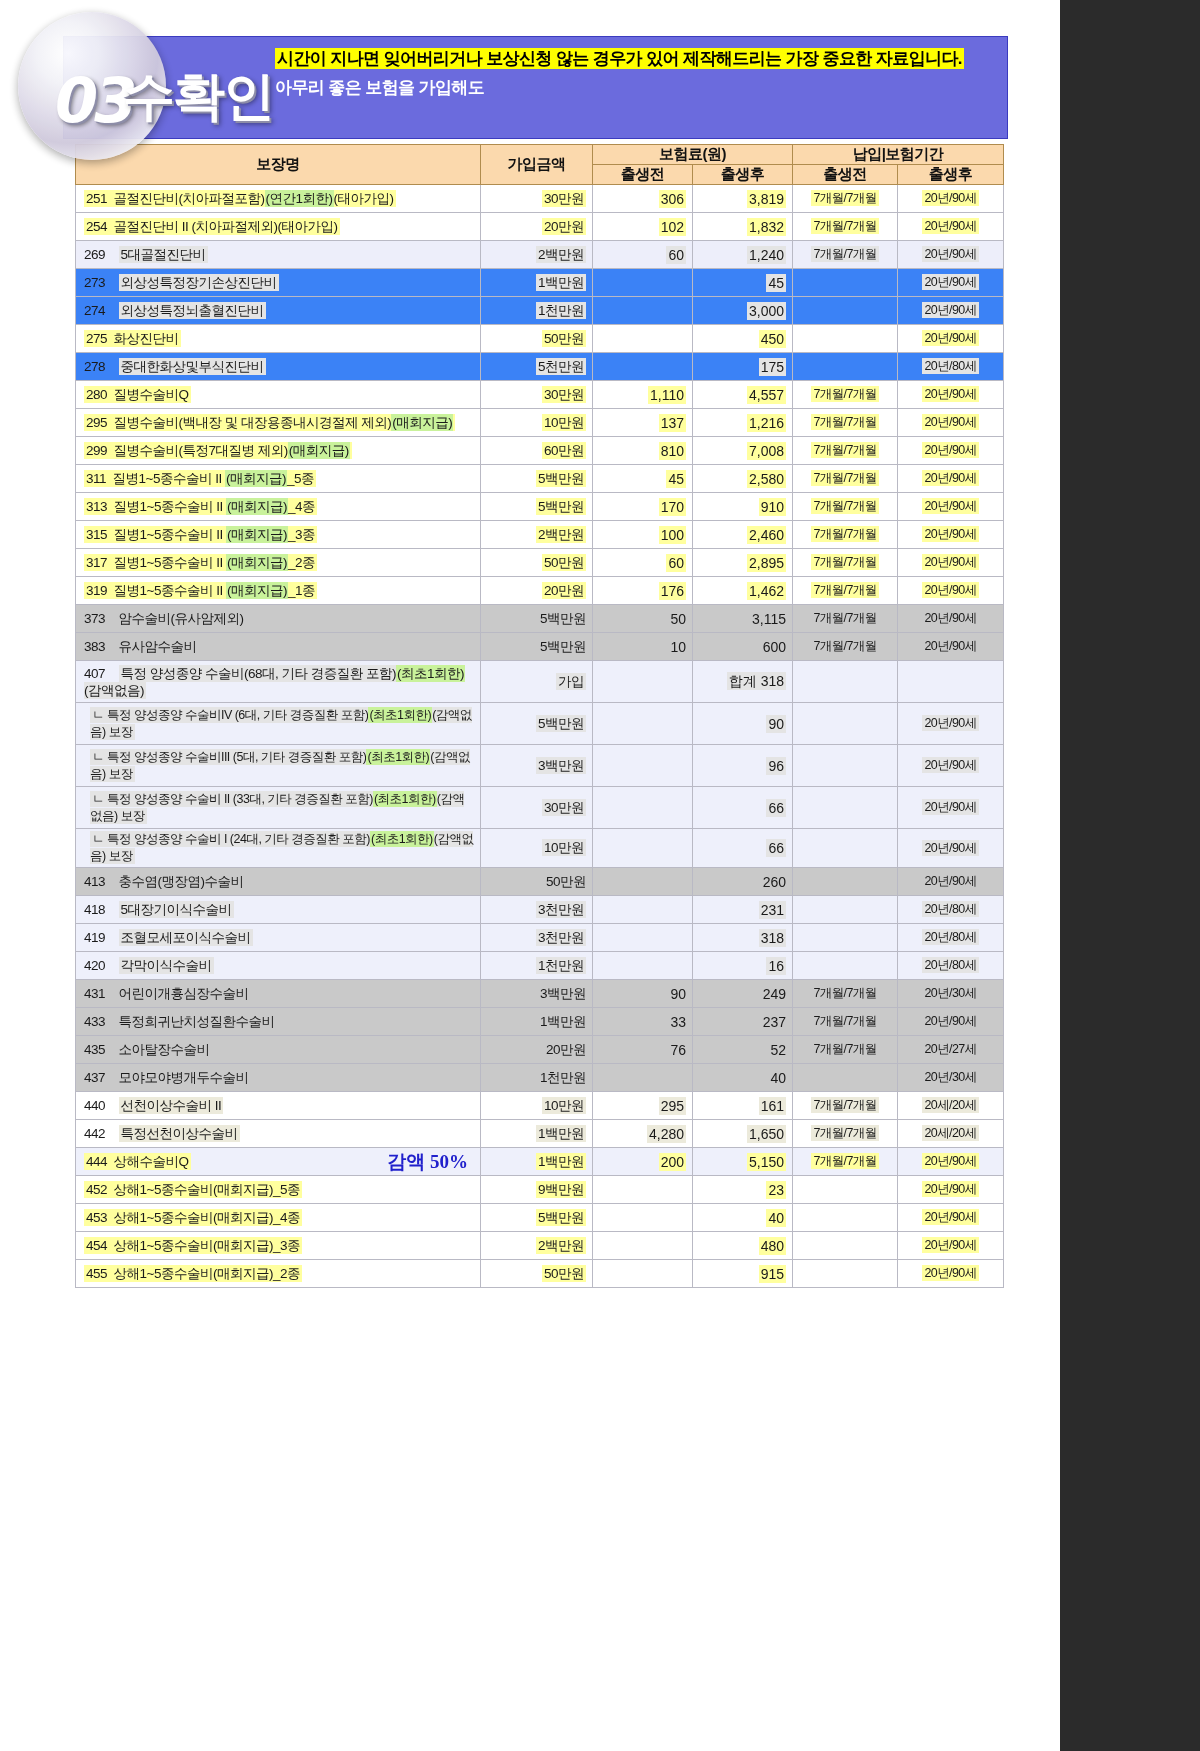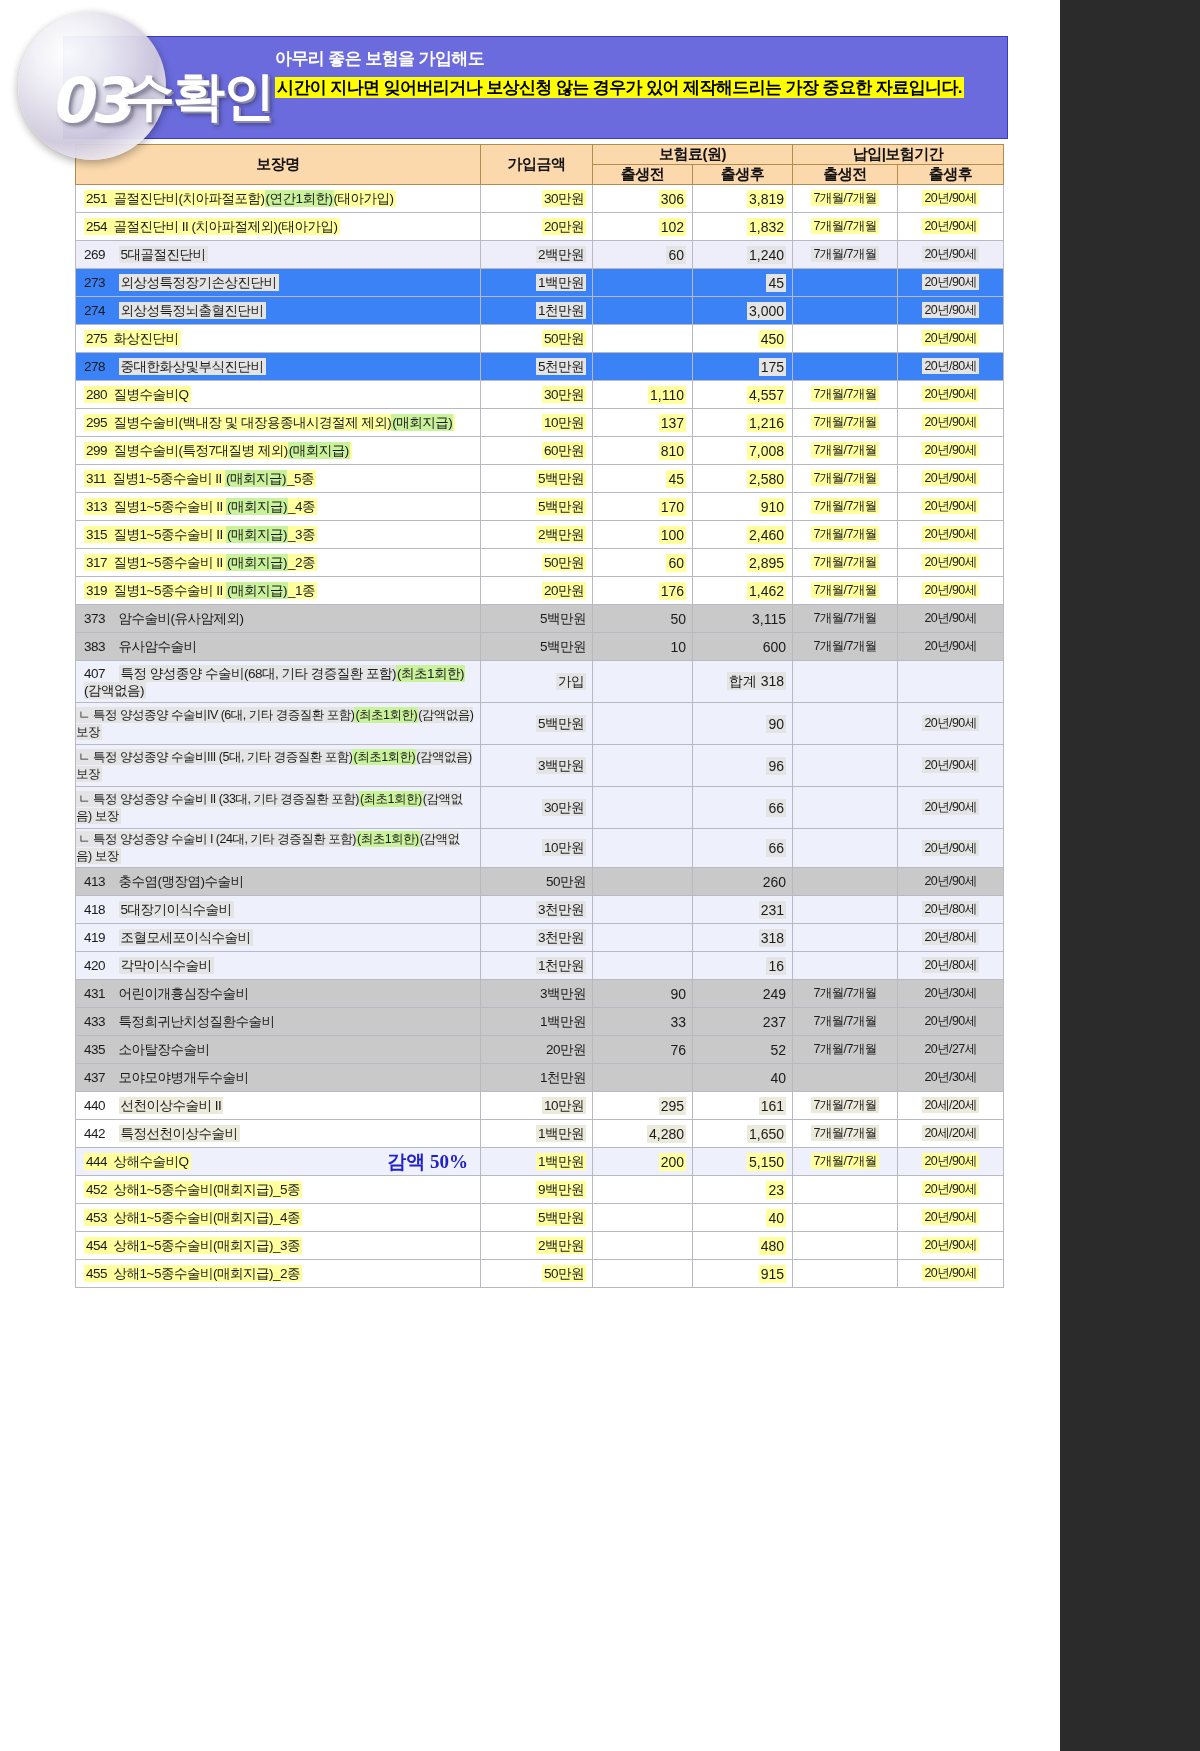--- a/index.html
+++ b/index.html
@@ -120,21 +120,21 @@
   tr.t-pink   td{ background:#3b82f6; }
   tr.t-gray   td{ background:#c9c9c9;margin-left:32px; }
   tr.t-lav2   td{ background:#eef0fb; }
 
   
   .hy{ background:#ffff9e; padding:1px 2px; }
   .hg{ background:#c9f29b; padding:1px 1px;margin-top:20px; }
   .hgr{ background:#e4e4e4; padding:1px 2px; }
   .hcr{ background:#eceadb; padding:1px 2px; }
 
-  .sub td.name{ font-size:12.5px; line-height:16px; padding-left:0; }
+  .sub td.name{ font-size:12.5px; line-height:16px; padding-left:14px; }
   td.name.two{ line-height:17px; padding-top:2px; padding-bottom:2px; }
 
   .note-blue{
     float:right;
     color:#2020cc;
     font-family:"Liberation Serif","DejaVu Serif",serif;
     font-size:19px;
     font-weight:bold;
     margin-right:6px;
     letter-spacing:0;
@@ -152,22 +152,22 @@
     <text x="100" y="108" text-anchor="middle" font-size="34" fill="#4a4a8a" font-family="DejaVu Sans">보험</text>
     <text x="100" y="150" text-anchor="middle" font-size="20" fill="#4a4a8a" font-family="DejaVu Sans">설계사</text>
   </svg>
 
   <div class="banner-wrap">
     <div class="banner"></div>
     <div class="sphere"></div>
     <div class="badge-num">03</div>
     <div class="badge-title">수확인</div>
     <div class="banner-lines">
+      <div><span class="hl">시간이 지나면 잊어버리거나 보상신청 않는 경우가 있어 제작해드리는 가장 중요한 자료입니다.</span></div>
       <div>아무리 좋은 보험을 가입해도</div>
-      <div><span class="hl">시간이 지나면 잊어버리거나 보상신청 않는 경우가 있어 제작해드리는 가장 중요한 자료입니다.</span></div>
     </div>
   </div>
 
   <table class="cov">
     <colgroup>
       <col class="c-name">
         <col class="c-amt">
         <col class="c-p1">
         <col class="c-p2">
         <col class="c-t1">

